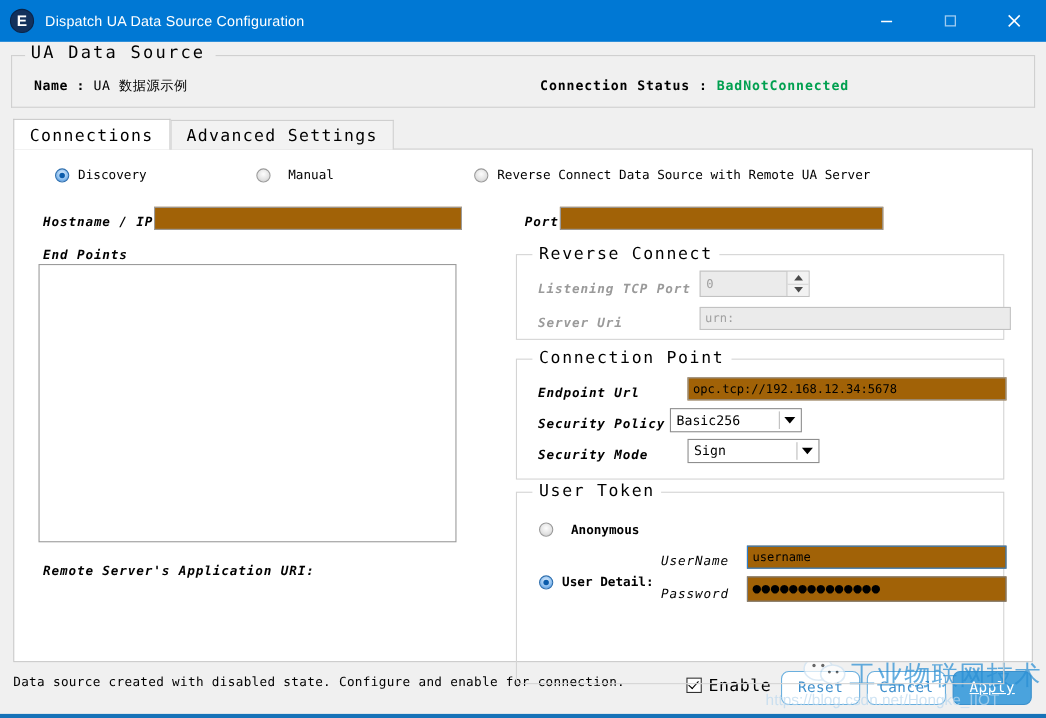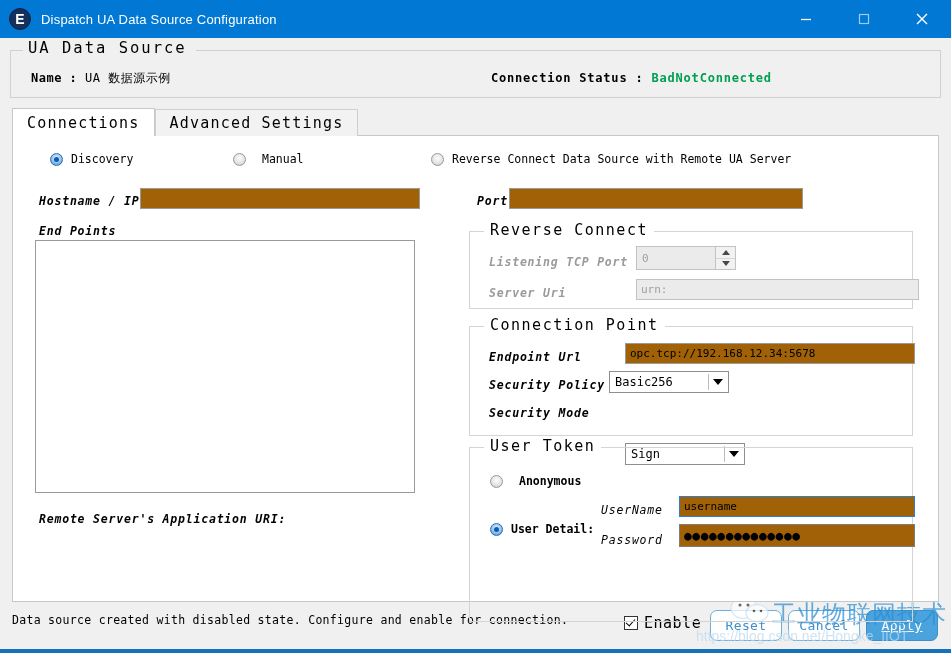--- a/index.html
+++ b/index.html
@@ -539,21 +539,21 @@
 
       <div class="lbl" style="left:19px; top:51px;">Security Policy</div>
       <div class="combo" style="left:139px; top:44px; width:120px;">
         <span>Basic256</span>
         <span class="arrow-box">
             <span class="arrow"></span>
           </span>
       </div>
 
       <div class="lbl" style="left:19px; top:79px;">Security Mode</div>
-      <div class="combo" style="left:155px; top:72px; width:120px;margin-top:44px;">
+      <div class="combo" style="left:155px; top:72px; width:120px;">
         <span>Sign</span>
         <span class="arrow-box">
             <span class="arrow"></span>
           </span>
       </div>
     </div>
 
     <div class="gbox" style="left:456px; top:311px; width:444px; height:175px;">
       <div class="legend">User Token</div>
 

